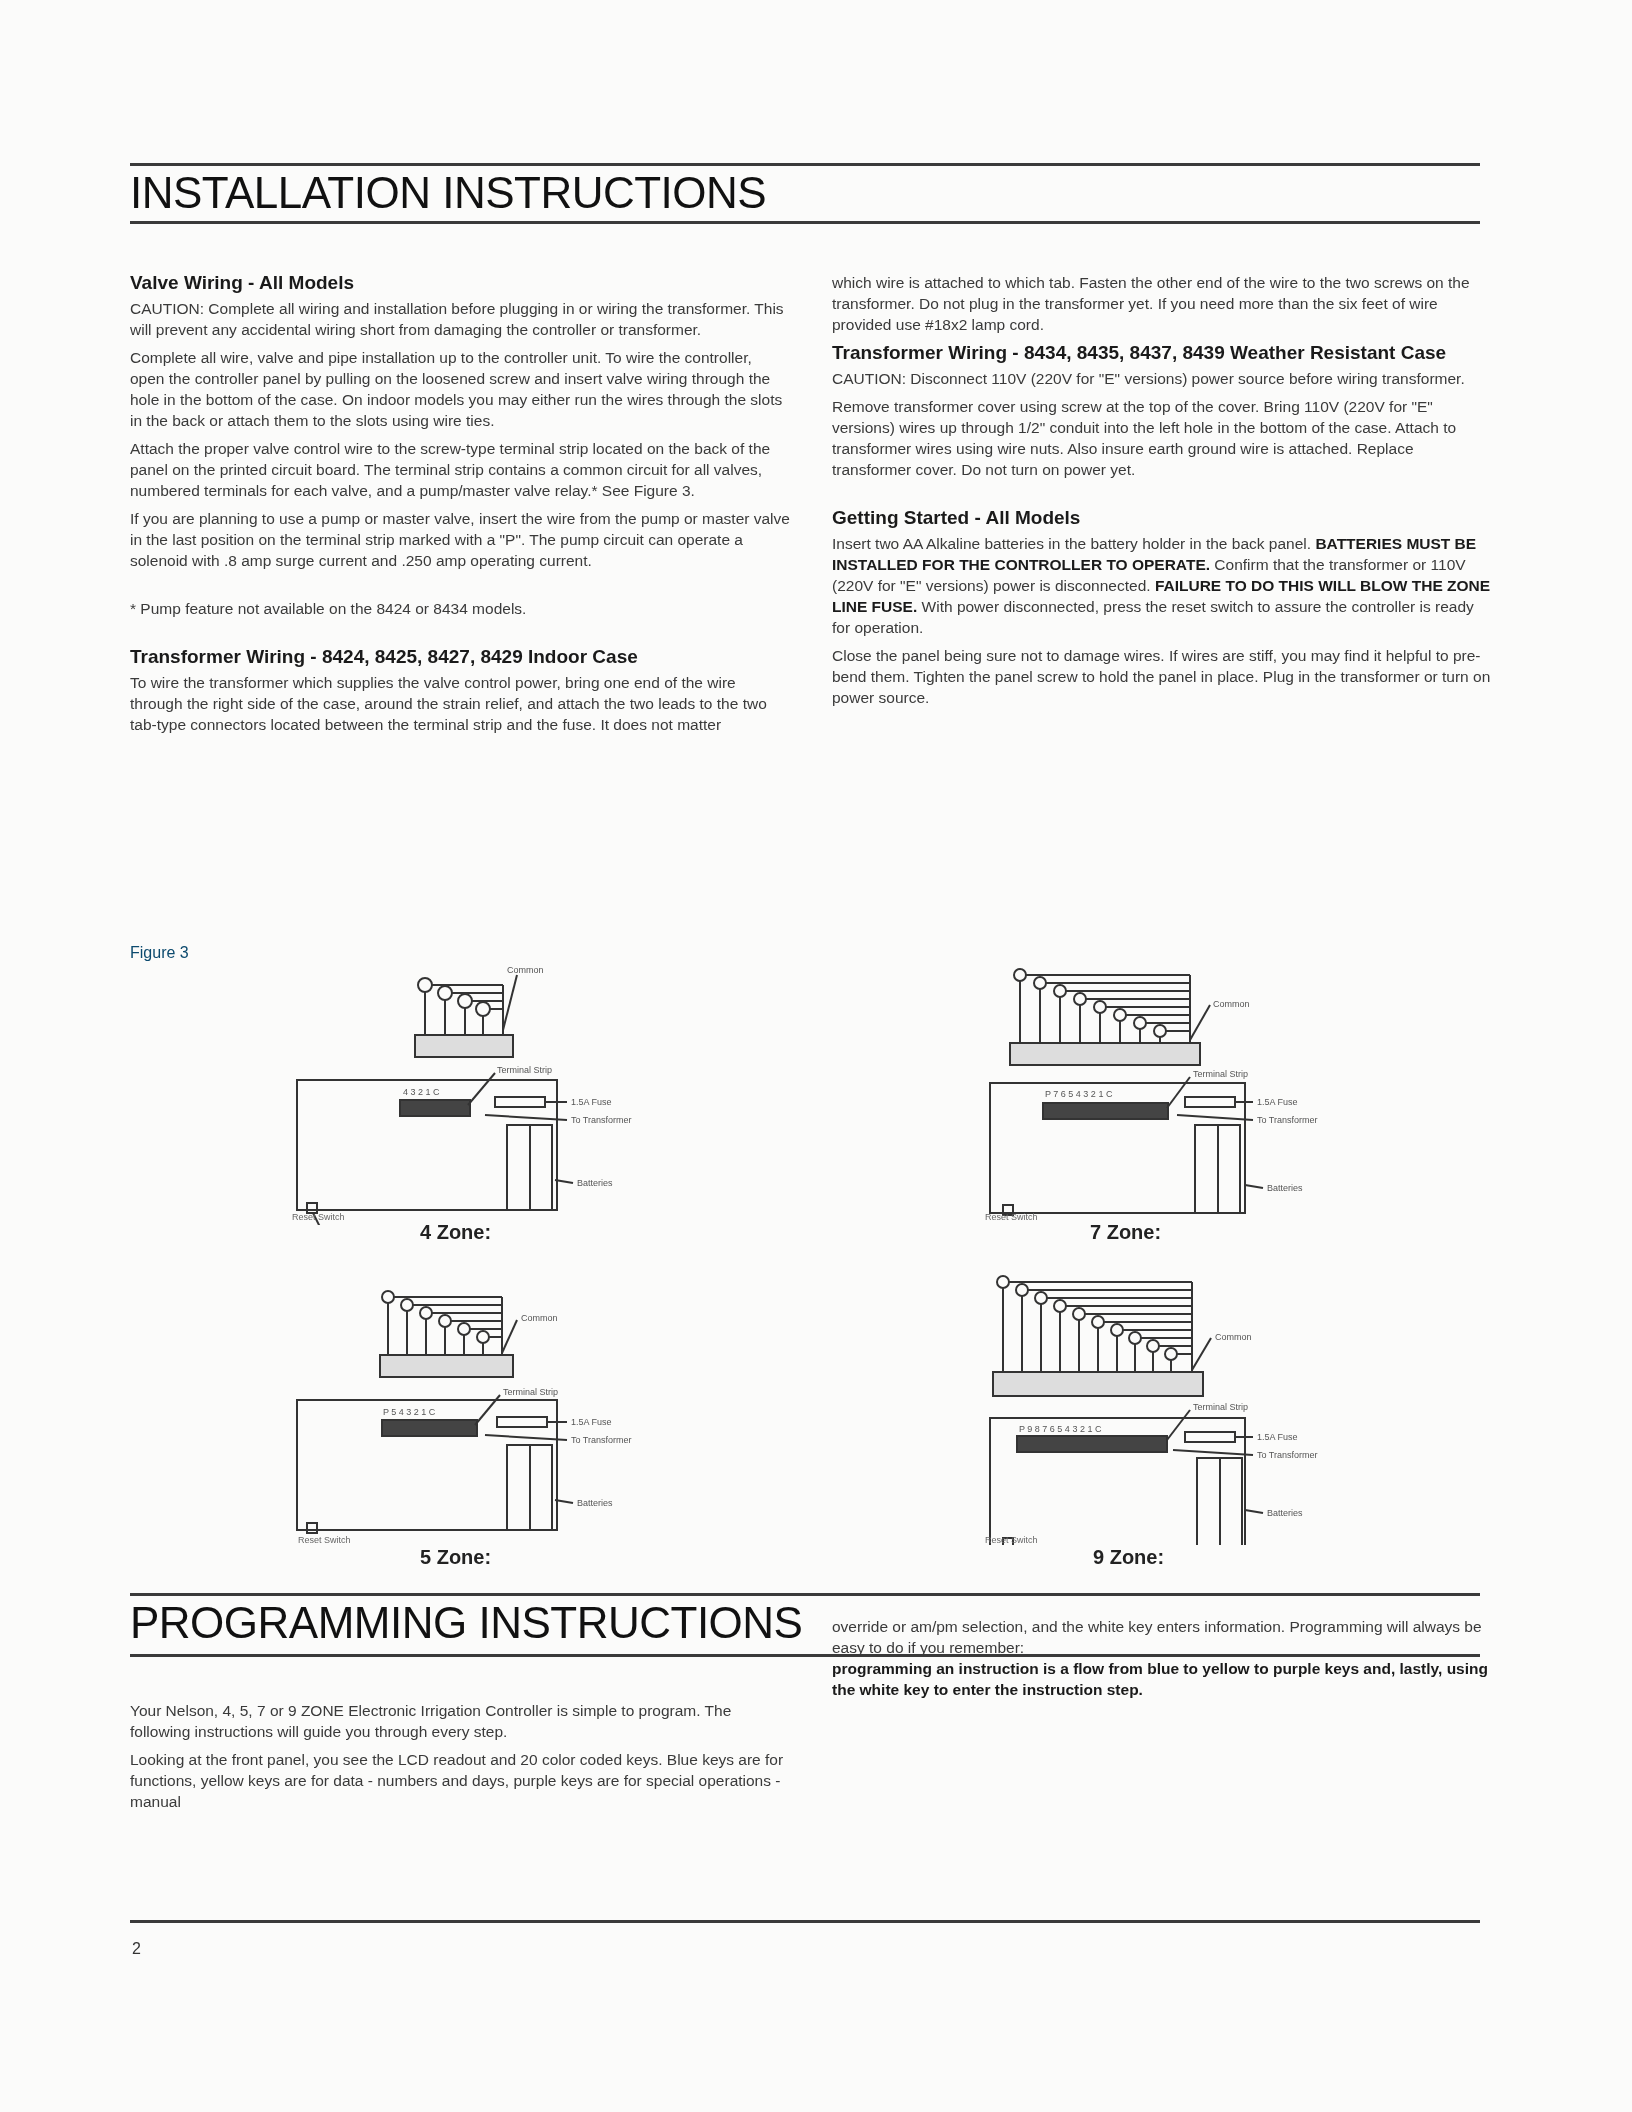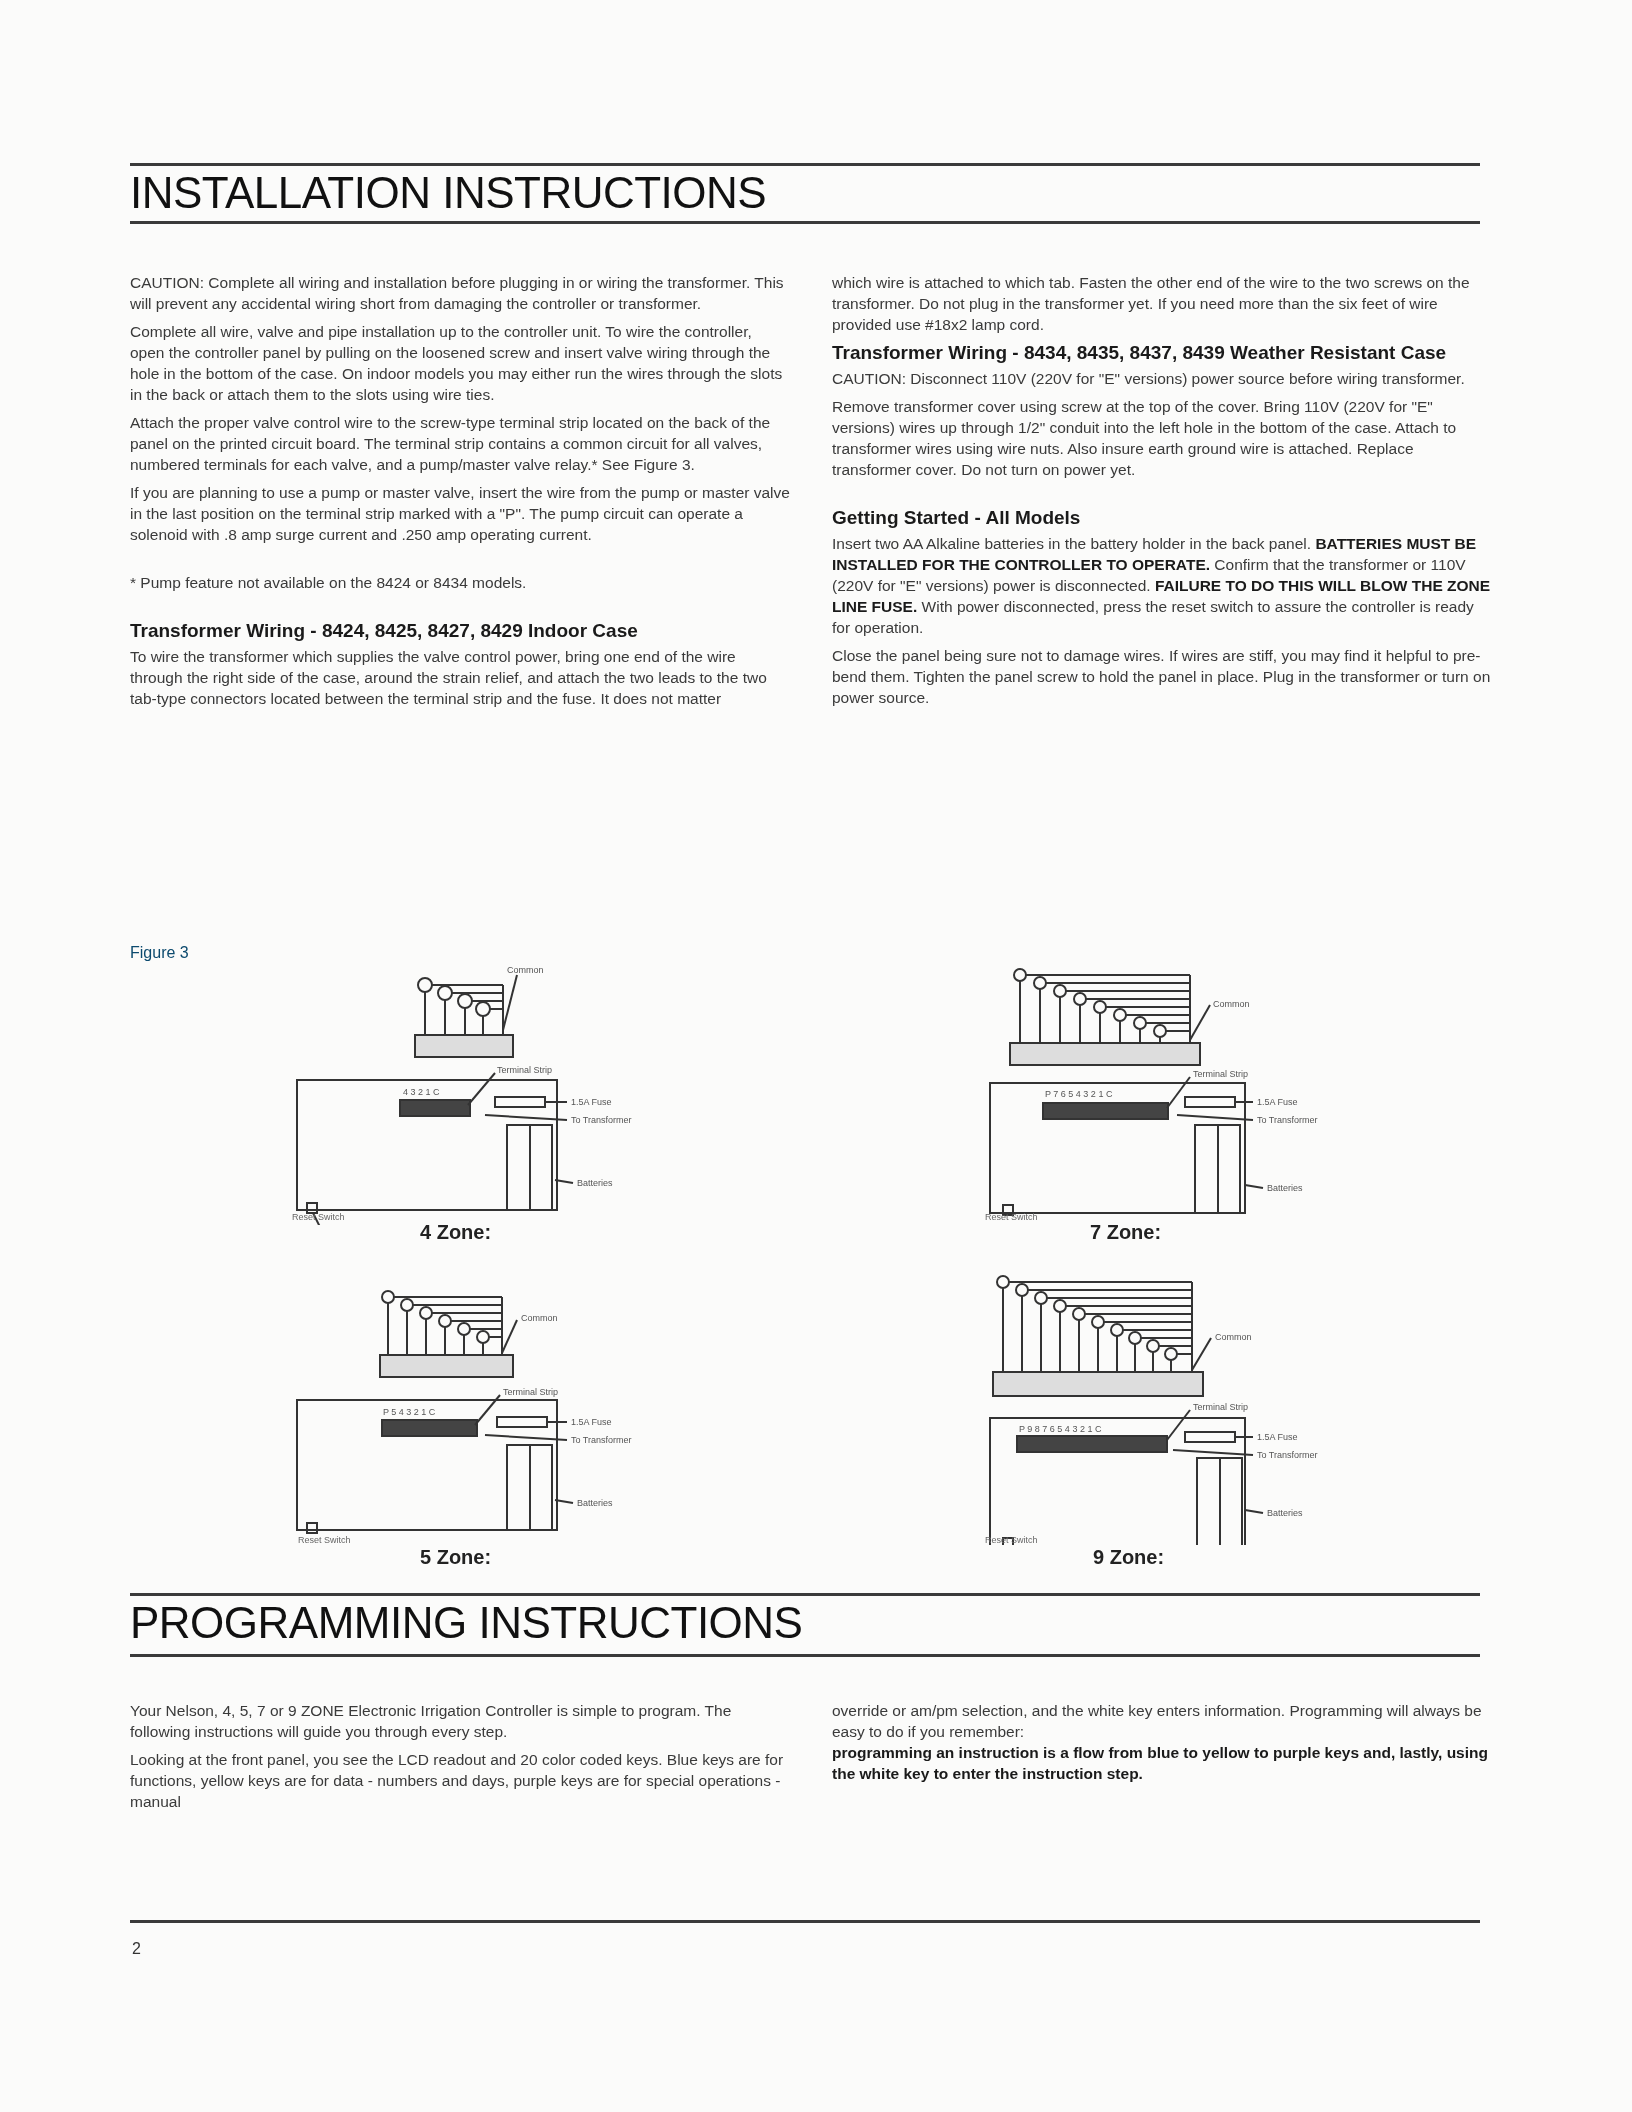--- a/index.html
+++ b/index.html
@@ -24,20 +24,21 @@
   svg text { font-family: "Liberation Sans", sans-serif; }
 </style>
 </head>
 <body>
 
 <div class="rule" style="top:163px;"></div>
 <h1 class="section-title" style="top:168px;">INSTALLATION INSTRUCTIONS</h1>
 <div class="rule" style="top:221px;"></div>
 
 <div class="col" style="left:130px; top:272px;">
+  <h3>Valve Wiring - All Models</h3>
   <p>CAUTION: Complete all wiring and installation before plugging in or wiring the transformer. This will prevent any accidental wiring short from damaging the controller or transformer.</p>
   <p>Complete all wire, valve and pipe installation up to the controller unit. To wire the controller, open the controller panel by pulling on the loosened screw and insert valve wiring through the hole in the bottom of the case. On indoor models you may either run the wires through the slots in the back or attach them to the slots using wire ties.</p>
   <p>Attach the proper valve control wire to the screw-type terminal strip located on the back of the panel on the printed circuit board. The terminal strip contains a common circuit for all valves, numbered terminals for each valve, and a pump/master valve relay.* See Figure 3.</p>
   <p>If you are planning to use a pump or master valve, insert the wire from the pump or master valve in the last position on the terminal strip marked with a "P". The pump circuit can operate a solenoid with .8 amp surge current and .250 amp operating current.</p>
   <div class="gap"></div>
   <p>* Pump feature not available on the 8424 or 8434 models.</p>
   <div class="gap"></div>
   <h3>Transformer Wiring - 8424, 8425, 8427, 8429 Indoor Case</h3>
   <p>To wire the transformer which supplies the valve control power, bring one end of the wire through the right side of the case, around the strain relief, and attach the two leads to the two tab-type connectors located between the terminal strip and the fuse. It does not matter</p>
 </div>
@@ -257,19 +258,19 @@
 <div class="fig-label" style="left:985px; top:1535px; font-size:9px; color:#666;">Reset Switch</div>
 
 <div class="rule" style="top:1593px;"></div>
 <h1 class="section-title" style="top:1598px;">PROGRAMMING INSTRUCTIONS</h1>
 <div class="rule" style="top:1654px;"></div>
 
 <div class="col" style="left:130px; top:1700px;">
   <p>Your Nelson, 4, 5, 7 or 9 ZONE Electronic Irrigation Controller is simple to program. The following instructions will guide you through every step.</p>
   <p>Looking at the front panel, you see the LCD readout and 20 color coded keys. Blue keys are for functions, yellow keys are for data - numbers and days, purple keys are for special operations - manual</p>
 </div>
-<div class="col" style="left:832px; top:1700px;">
+<div class="col" style="left:832px; top:1616px;">
   <p style="margin-bottom:0;">override or am/pm selection, and the white key enters information. Programming will always be easy to do if you remember:</p>
   <p><b>programming an instruction is a flow from blue to yellow to purple keys and, lastly, using the white key to enter the instruction step.</b></p>
 </div>
 
 <div class="rule" style="top:1920px;"></div>
 <div class="page-num">2</div>
 
 </body></html>

